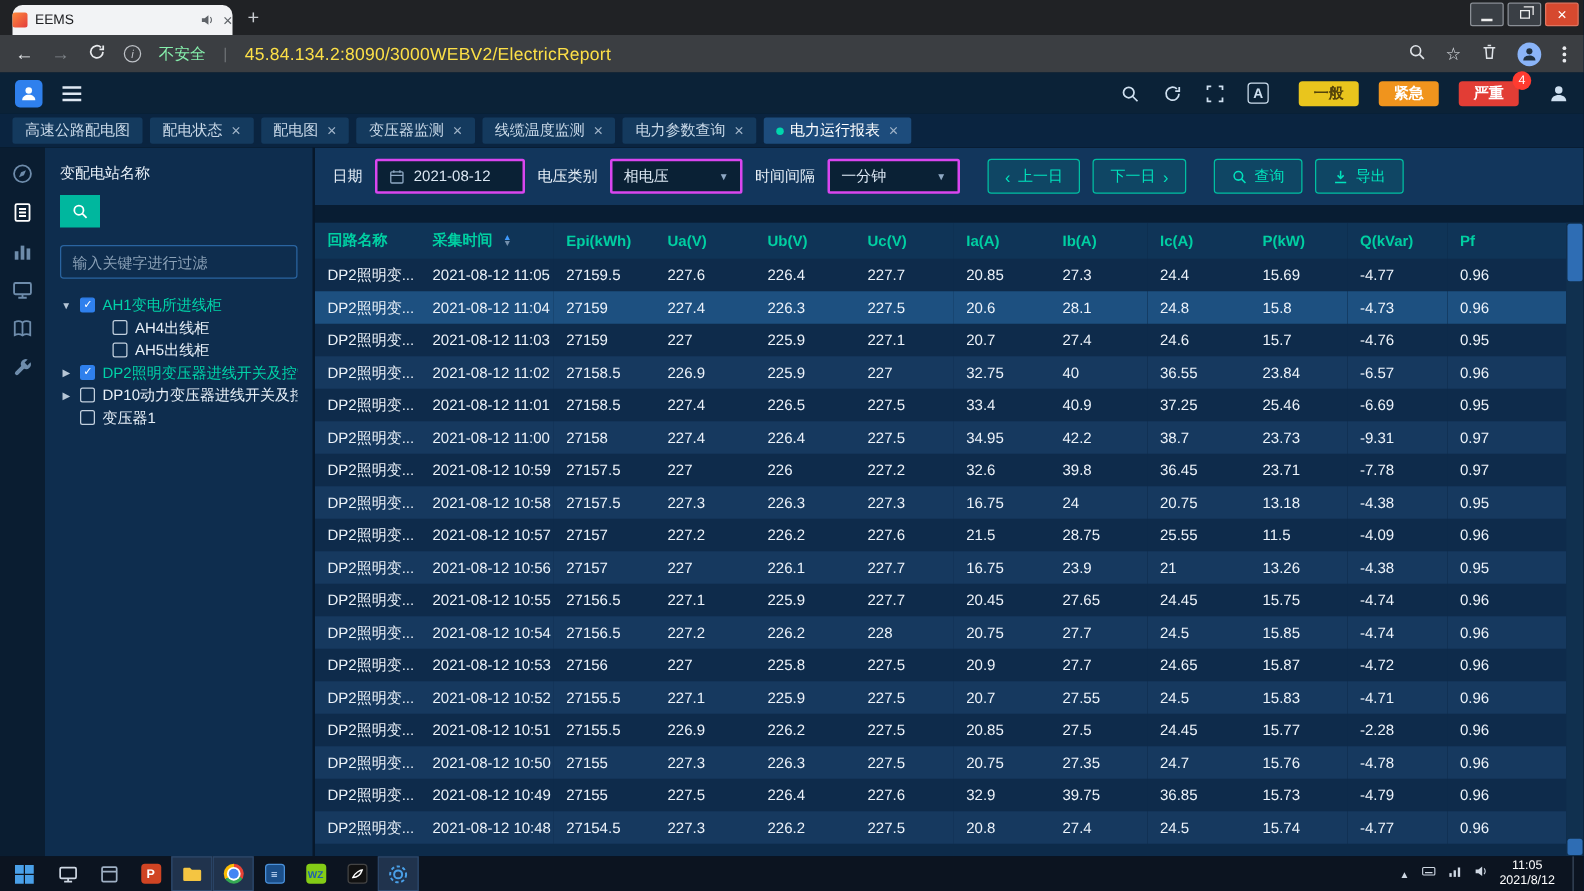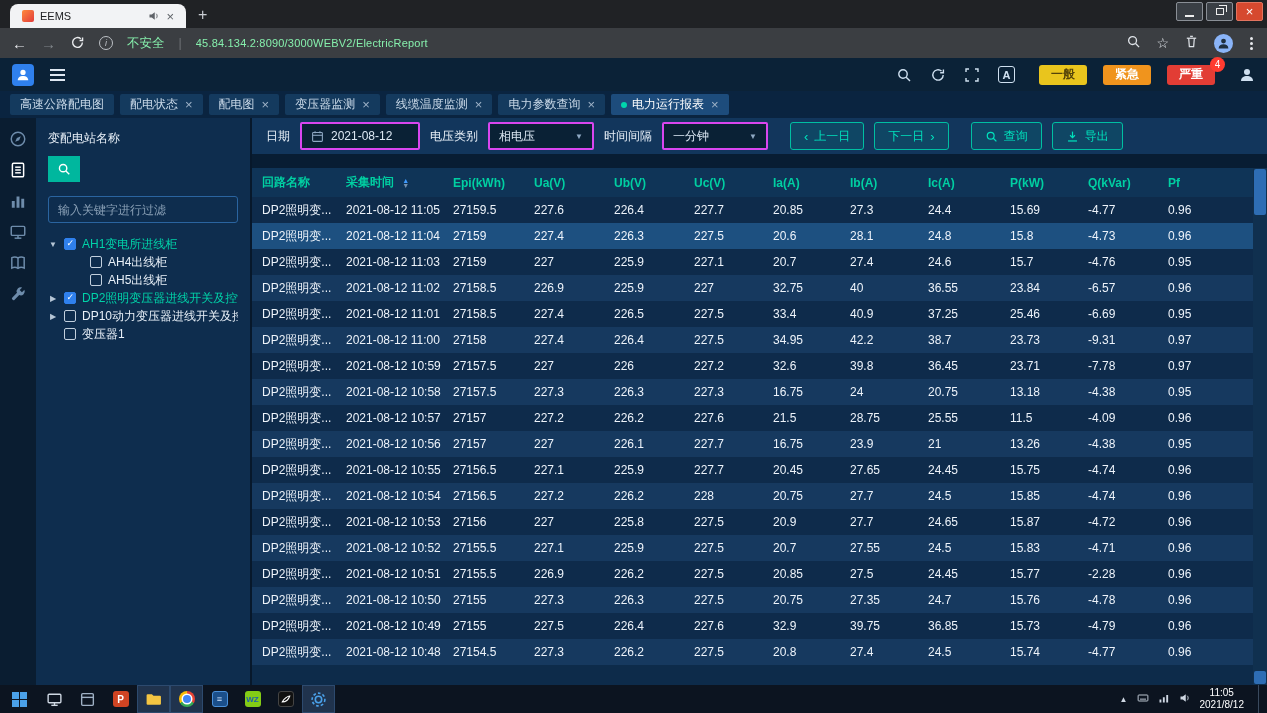--- a/index.html
+++ b/index.html
@@ -3,21 +3,21 @@
 <meta charset="utf-8">
 <style>
   *{margin:0;padding:0;box-sizing:border-box}
   html,body{width:1267px;height:713px;overflow:hidden;background:#07182b;
     font-family:"Liberation Sans","DejaVu Sans",sans-serif}
   .screen{width:1267px;height:713px;display:flex;flex-direction:column}
 
   
   .tabstrip{height:28px;background:#202225;display:flex;align-items:flex-end;position:relative;flex:0 0 auto}
   .btab{margin-left:10px;width:176px;height:24px;background:#f2f3f5;border-radius:8px 8px 0 0;
-    display:flex;align-items:center;gap:6px;padding:0 12px;color:#202124;font-size:11px}
+    display:flex;align-items:center;gap:6px;padding:0 0;color:#202124;font-size:11px}
   .favicon{width:12px;height:12px;border-radius:2px;background:linear-gradient(135deg,#ff8a3c,#e23c3c);flex:0 0 auto}
   .btab-title{flex:1;overflow:hidden;white-space:nowrap}
   .tab-audio{width:12px;height:12px;color:#5f6368;display:flex}
   .tab-audio svg{width:12px;height:12px}
   .btab-close{color:#5f6368;font-size:13px;line-height:1}
   .newtab{color:#c9cdd2;font-size:16px;margin:0 0 4px 12px}
   .win-controls{position:absolute;top:2px;right:4px;display:flex;gap:3px}
   .wbtn{width:27px;height:19px;display:flex;align-items:center;justify-content:center;
     background:#3a3f45;border:1px solid #8a8f96;border-radius:2px;color:#eee}
   .min-glyph{width:9px;height:2px;background:#eee;margin-top:8px}
@@ -29,21 +29,21 @@
   
   .addr{height:30px;background:#3b3e42;display:flex;align-items:center;padding:0 12px;gap:14px;
     color:#dfe3e8;font-size:12.5px;flex:0 0 auto}
   .nav-ic{font-size:15px;color:#e8eaed;line-height:1}
   .nav-ic.dim{color:#80868b}
   .nav-ic svg{width:15px;height:15px}
   .info-ic{width:14px;height:14px;border:1px solid #bdc1c6;border-radius:50%;font-size:9px;
     display:flex;align-items:center;justify-content:center;color:#bdc1c6;font-style:italic;flex:0 0 auto}
   .sec-label{color:#86efac}
   .sep{color:#6d7175}
-  .url{color:#86efac;letter-spacing:.2px;font-size:11px}
+  .url{color:#fde047;letter-spacing:.2px;font-size:14px}
   .addr-right{margin-left:auto;display:flex;align-items:center;gap:15px;color:#dfe3e8}
   .addr-right svg{width:15px;height:15px}
   .star{font-size:14px;color:#dfe3e8}
   .avatar{width:19px;height:19px;border-radius:50%;background:#8ab4f8;display:flex;align-items:center;
     justify-content:center;color:#203040}
   .avatar svg{width:13px;height:13px}
   .kebab{display:flex;flex-direction:column;gap:2px;padding:2px}
   .kebab i{width:3px;height:3px;border-radius:50%;background:#e8eaed}
 
   
@@ -104,21 +104,21 @@
   .tree-item{display:flex;align-items:center;gap:6px;height:18px;white-space:nowrap;overflow:hidden}
   .tree-item.indent{padding-left:26px}
   .caret{width:10px;font-size:8px;color:#b6c6d6;text-align:center;flex:0 0 auto}
   .cb{flex:0 0 auto;width:12px;height:12px;border:1px solid #c2d0de;border-radius:2px;position:relative}
   .cb.checked{background:#2f80ed;border-color:#2f80ed}
   .cb.checked::after{content:"✓";position:absolute;left:1.5px;top:-1.5px;font-size:9px;color:#fff}
   .tree-label{color:#e8f0f8}
   .tree-label.sel{color:#00d2a8}
 
   .main{flex:1;display:flex;flex-direction:column;margin-left:2px;background:#081d33;overflow:hidden}
-  .toolbar{height:36px;background:#12365c;display:flex;align-items:center;gap:10px;padding:0 14px;
+  .toolbar{height:46px;background:#12365c;display:flex;align-items:center;gap:10px;padding:0 14px;
     font-size:12px;color:#e8f0f8;flex:0 0 auto}
   .f-label{flex:0 0 auto}
   .field{height:28px;background:#0a2135;border:2px solid #d946ef;border-radius:2px;display:flex;
     align-items:center;gap:7px;padding:0 9px;color:#dce8f4;flex:0 0 auto}
   .field svg{width:13px;height:13px;color:#8fa9c4}
   .field.date{width:120px}
   .select{width:106px;justify-content:space-between}
   .sel-caret{font-size:8px;color:#8fa9c4}
   .tbtn{height:28px;border:1px solid #00bfa2;background:rgba(0,191,162,.12);color:#00e2bc;
     border-radius:3px;display:flex;align-items:center;gap:6px;padding:0 13px;font-size:12px;flex:0 0 auto}

